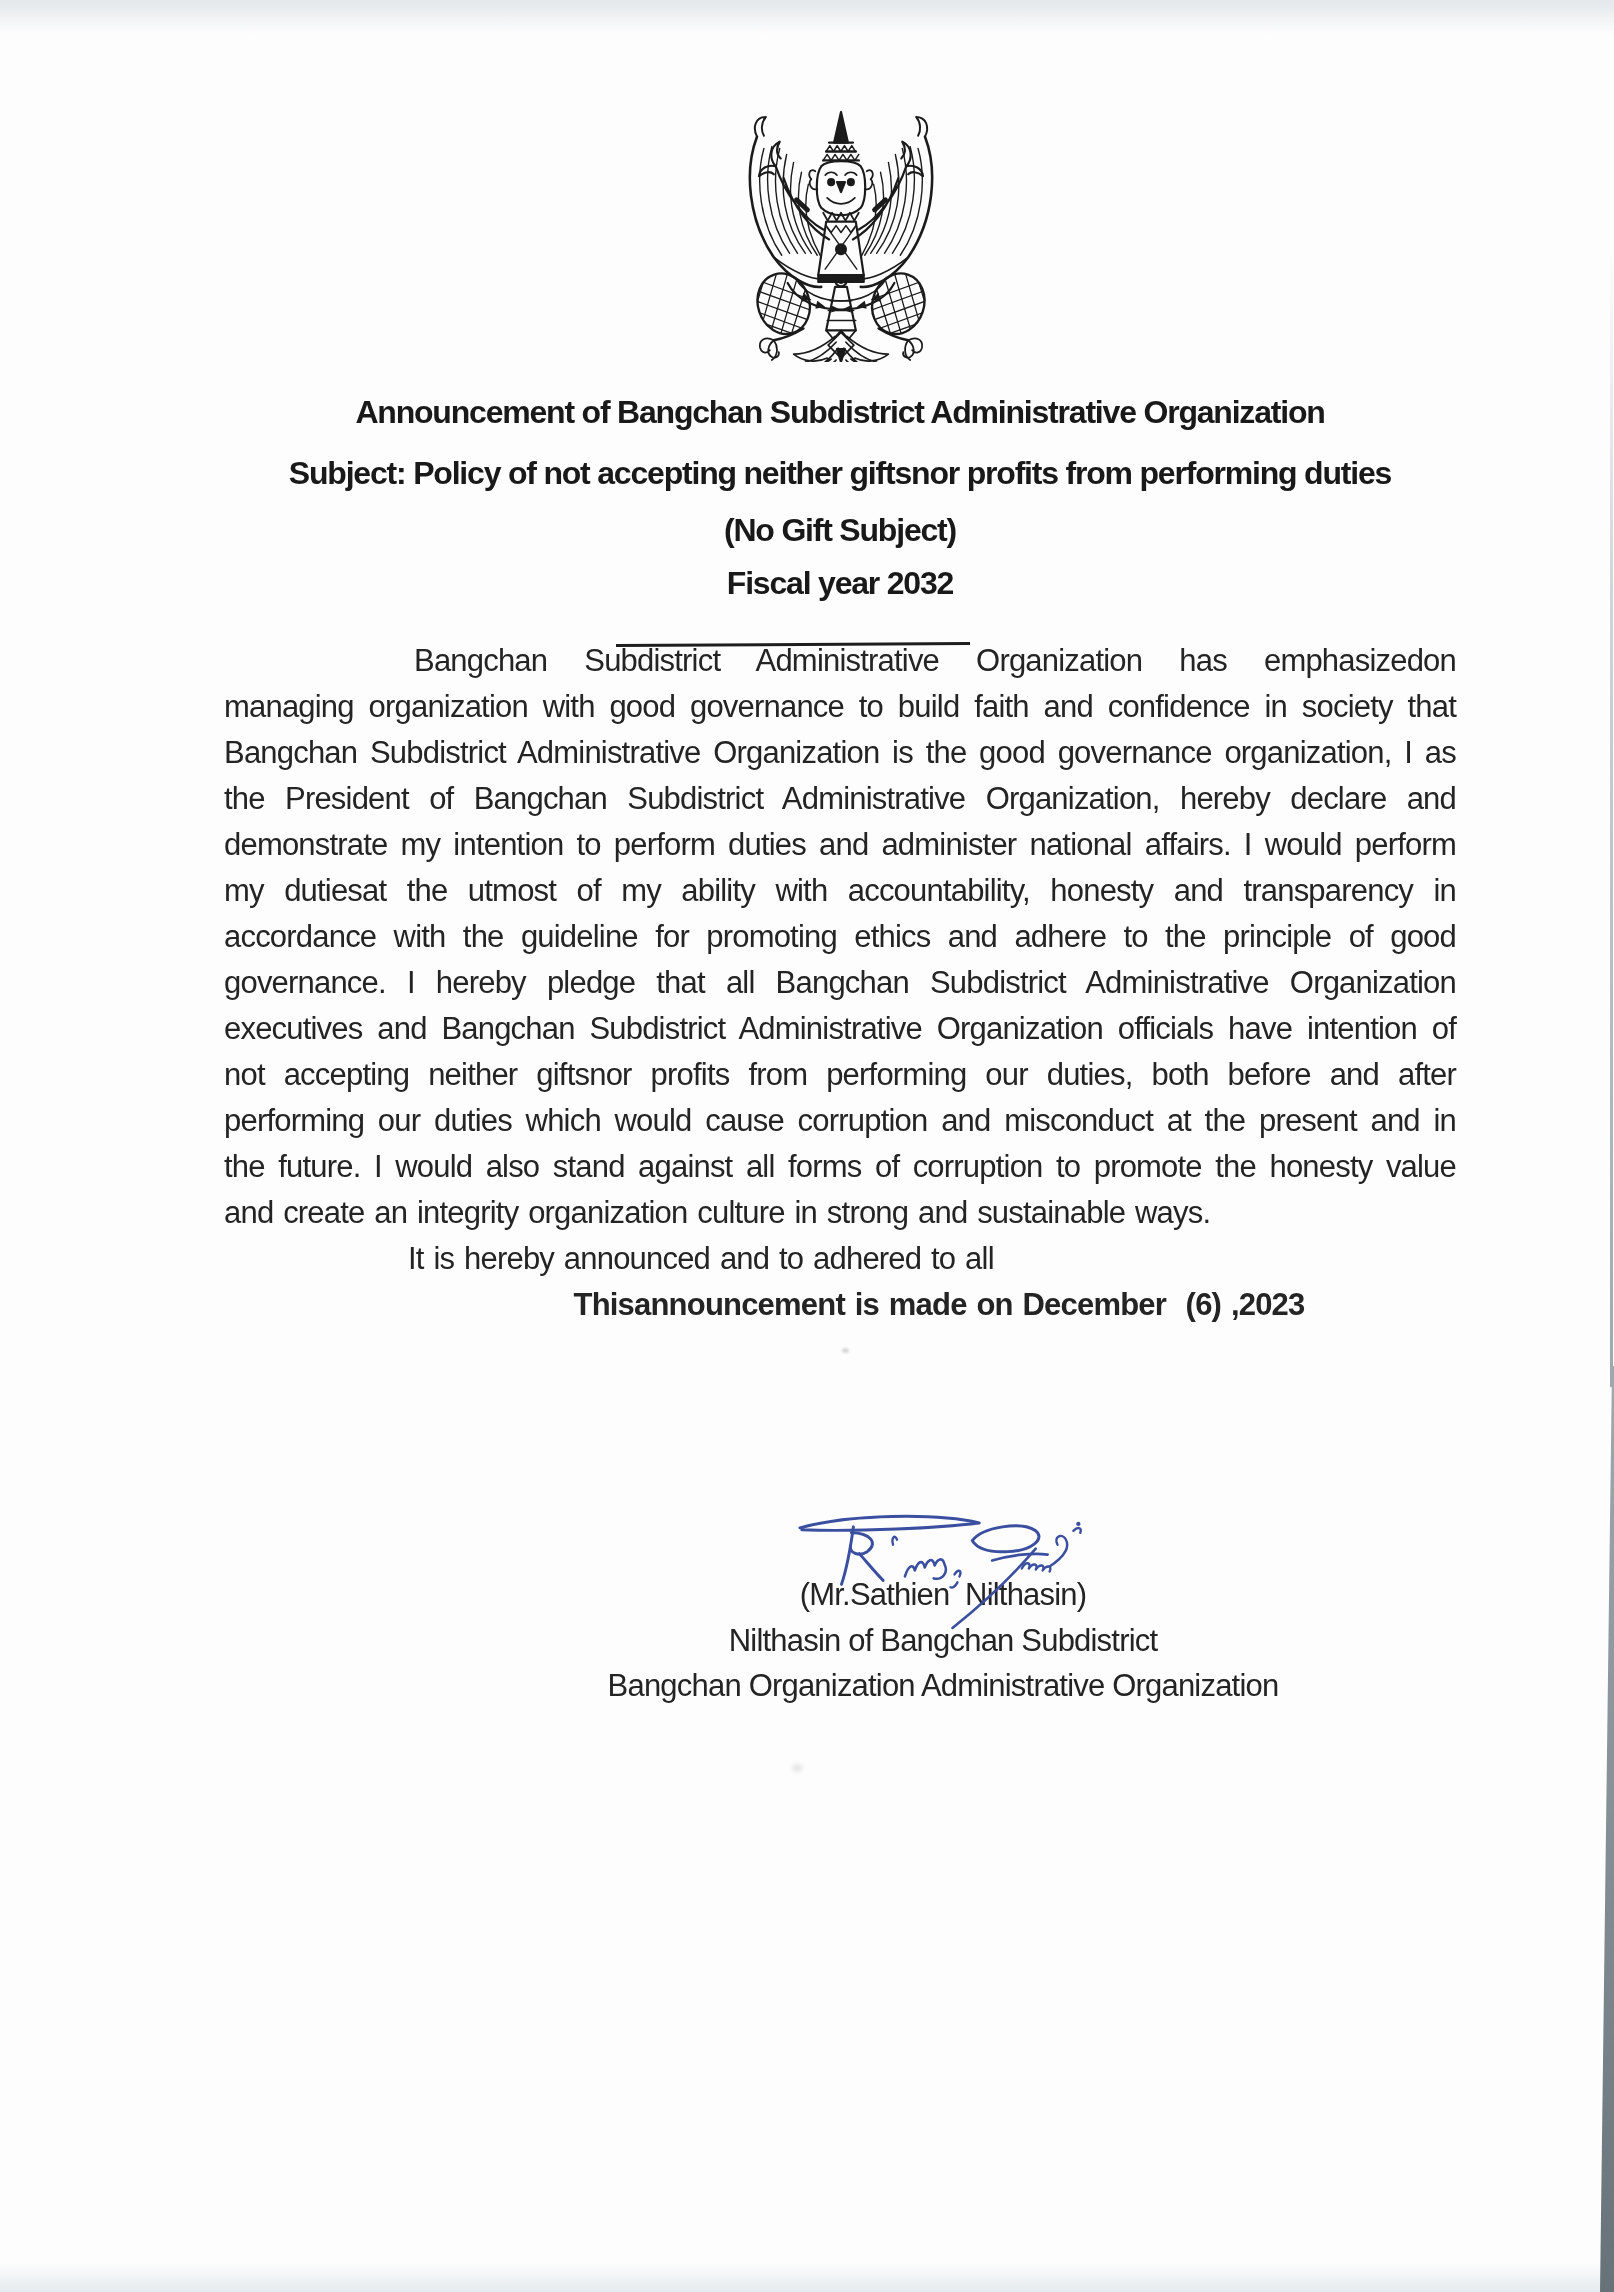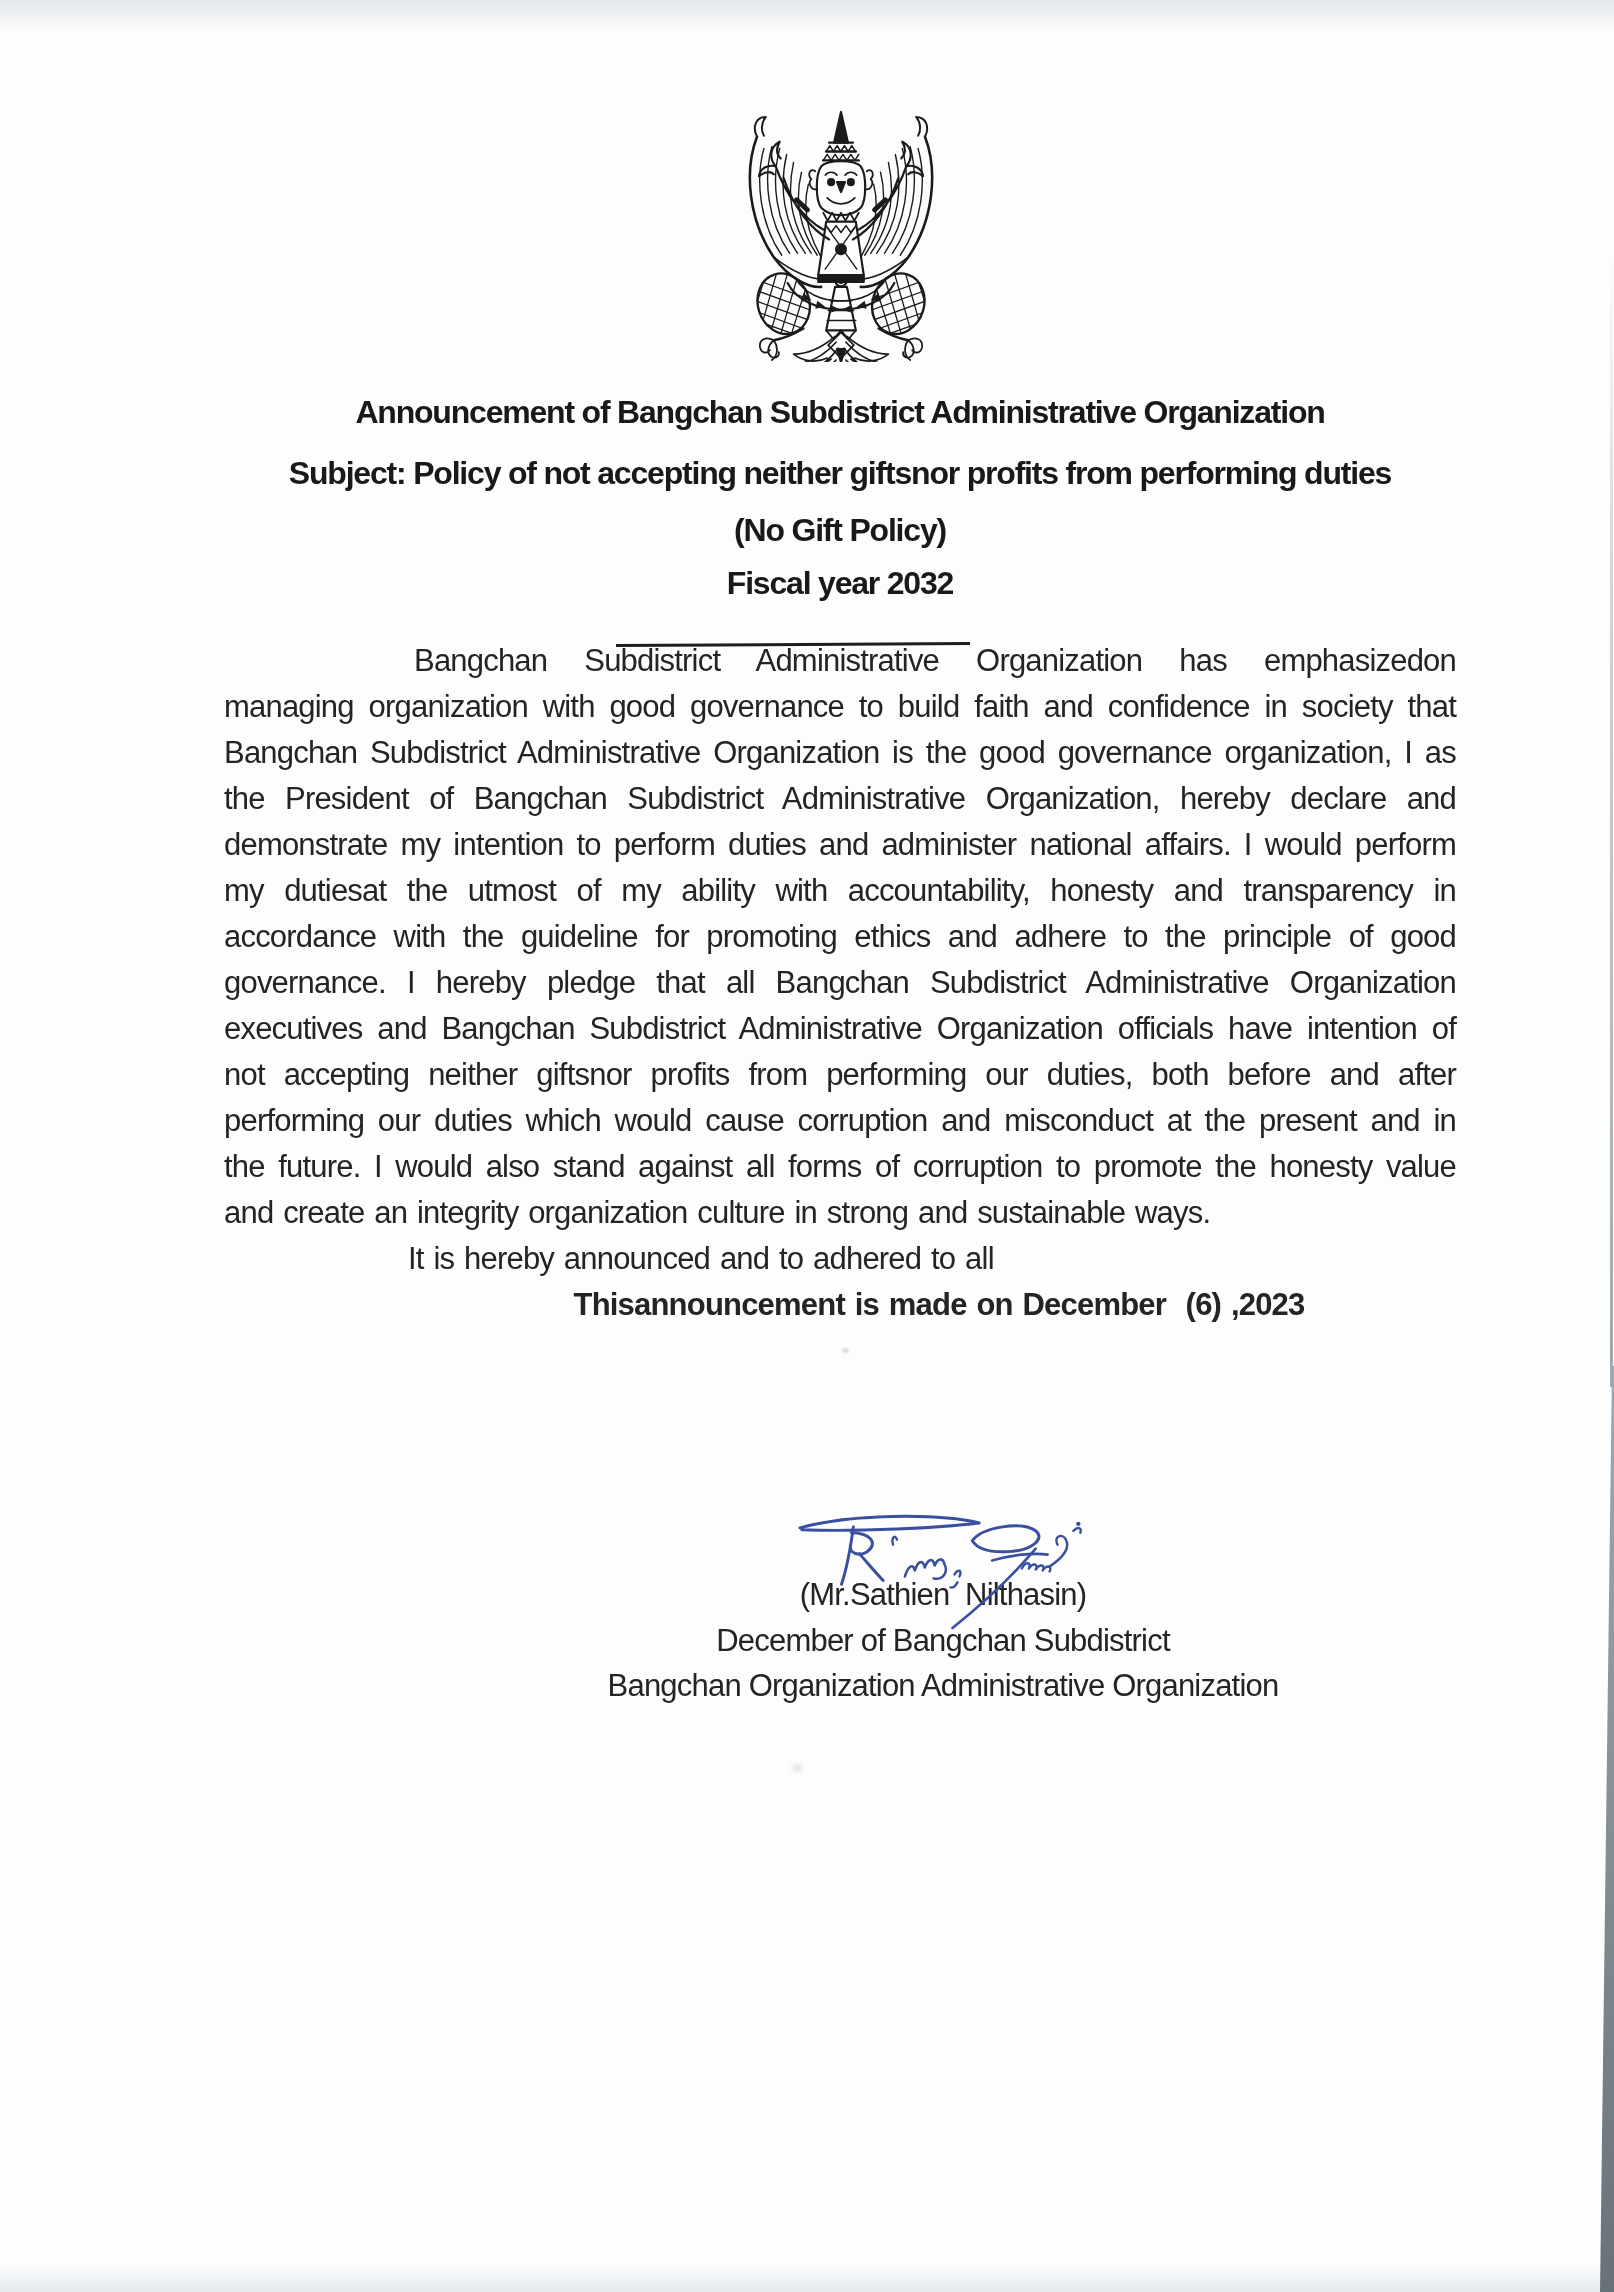--- a/index.html
+++ b/index.html
@@ -147,21 +147,21 @@
       <path d="M156,222 C166,228 176,232 186,234" stroke-width="2.4"></path>
       <path d="M186,234 C194,230 201,233 200,241 C199,247 193,248 190,244 M186,234 C192,239 194,247 188,251 C184,253 180,250 181,246 M186,234 C181,241 182,250 188,254" stroke-width="1.8"></path>
 
       <path d="M112,230 C98,242 84,248 70,248 C80,256 94,257 104,252 M113,236 C102,248 92,254 82,256 C92,260 102,258 108,253 M115,242 C108,252 100,258 94,262 C102,262 110,258 113,254" stroke-width="1.7"></path>
       <path d="M124,230 C138,242 152,248 166,248 C156,256 142,257 132,252 M123,236 C134,248 144,254 154,256 C144,260 134,258 128,253 M121,242 C128,252 136,258 142,262 C134,262 126,258 123,254" stroke-width="1.7"></path>
     </g>
   </svg>
 
   <div class="hline h-title">Announcement of Bangchan Subdistrict Administrative Organization</div>
   <div class="hline h-subject">Subject: Policy of not accepting neither giftsnor profits from performing duties</div>
-  <div class="hline h-policy">(No Gift Policy)</div>
+  <div class="hline h-policy">(No Gift Subject)</div>
   <div class="hline h-fiscal">Fiscal year 2032</div>
   <div class="divider"></div>
 
   <div class="bodyblock">
     <p class="para-main">Bangchan Subdistrict Administrative Organization has emphasizedon managing organization with good governance to build faith and confidence in society that Bangchan Subdistrict Administrative Organization is the good governance organization, I as the President of Bangchan Subdistrict Administrative Organization, hereby declare and demonstrate my intention to perform duties and administer national affairs. I would perform my dutiesat the utmost of my ability with accountability, honesty and transparency in accordance with the guideline for promoting ethics and adhere to the principle of good governance. I hereby pledge that all Bangchan Subdistrict Administrative Organization executives and Bangchan Subdistrict Administrative Organization officials have intention of not accepting neither giftsnor profits from performing our duties, both before and after performing our duties which would cause corruption and misconduct at the present and in the future. I would also stand against all forms of corruption to promote the honesty value and create an integrity organization culture in strong and sustainable ways.</p>
     <p class="para-closing">It is hereby announced and to adhered to all</p>
     <p class="para-date">Thisannouncement is made on December  (6) ,2023</p>
   </div>
 
   <svg class="signature-svg" viewBox="0 0 330 140" xmlns="http://www.w3.org/2000/svg">
@@ -177,17 +177,17 @@
       <path d="M206,64 C226,58 248,56 262,58" stroke-width="2.6"></path>
       <path d="M236,72 C240,64 246,66 243,72 C247,66 253,67 250,73 C254,67 260,68 257,74 C261,68 267,69 264,75" stroke-width="2.4"></path>
       <path d="M264,70 C276,62 286,52 280,42 C276,36 268,40 272,48" stroke-width="2.4"></path>
       <path d="M288,34 C292,30 297,30 295,36" stroke-width="2.4"></path>
       <circle cx="293" cy="27" r="2.2" fill="#3a4fa0" stroke="none"></circle>
       <path d="M250,52 C226,80 196,108 166,132" stroke-width="2.6"></path>
     </g>
   </svg>
 
   <div class="sigline sig-name">(Mr.Sathien  Nilthasin)</div>
-  <div class="sigline sig-title1">December of Bangchan Subdistrict</div>
+  <div class="sigline sig-title1">Nilthasin of Bangchan Subdistrict</div>
   <div class="sigline sig-title2">Bangchan Organization Administrative Organization</div>
 
 </div>
 
 
 </body></html>

